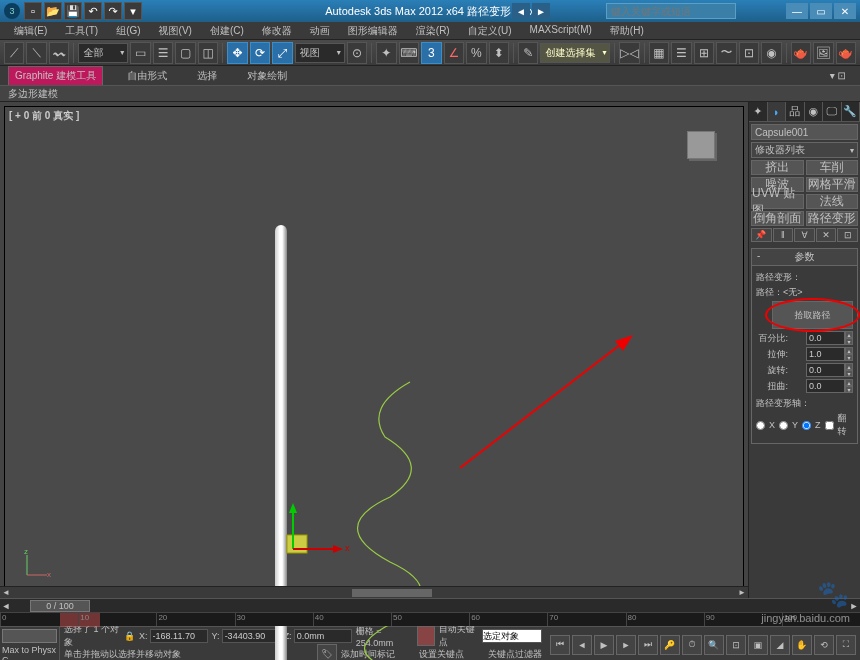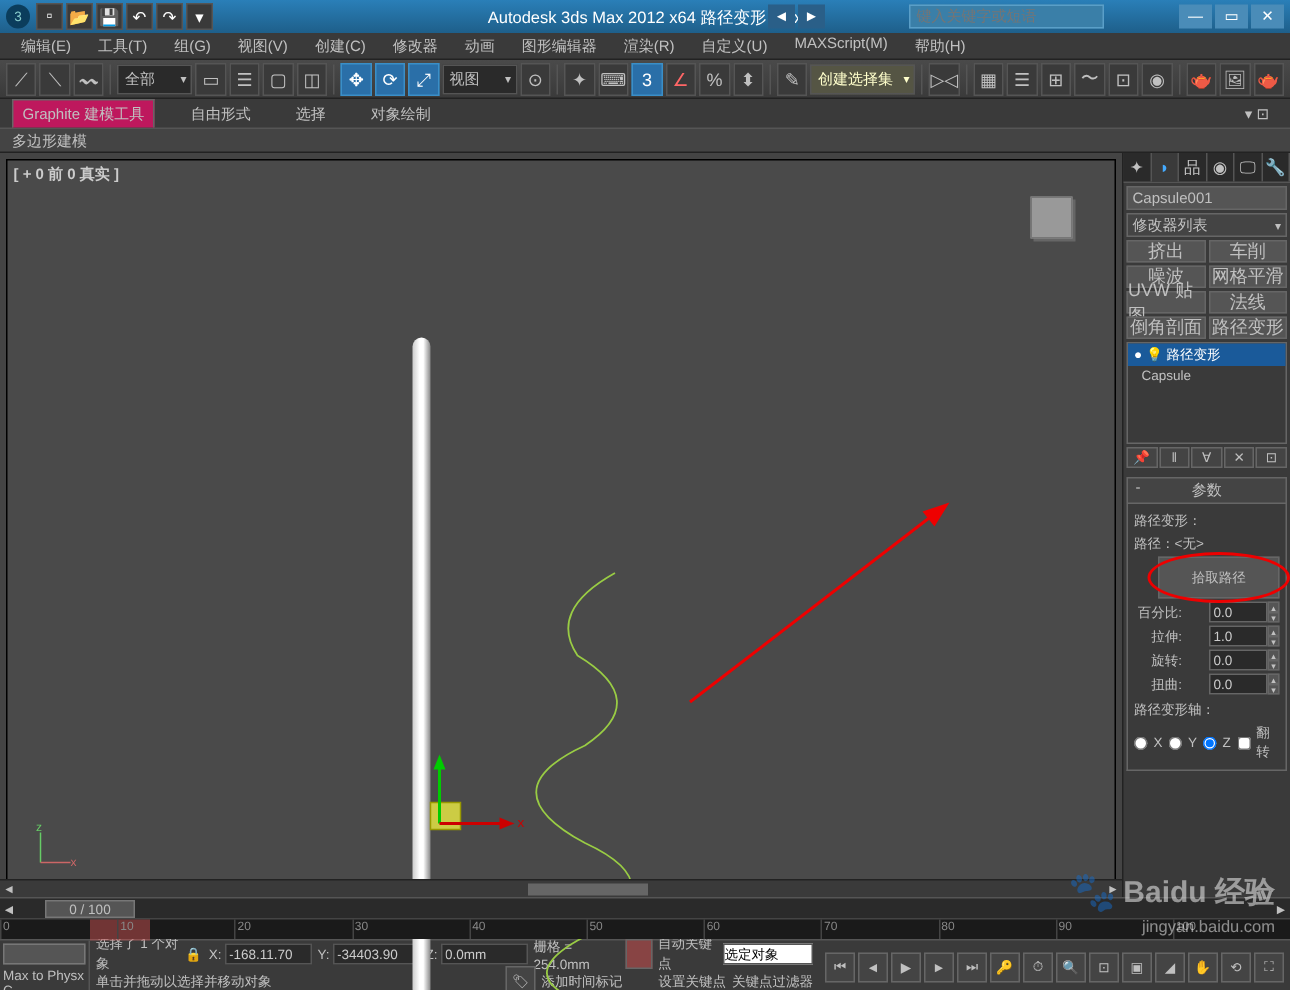--- a/index.html
+++ b/index.html
@@ -251,24 +251,20 @@
         <span class="cp-btn">网格平滑</span>
       </div>
     <div class="cp-btnrow">
         <span class="cp-btn">UVW 贴图</span>
         <span class="cp-btn">法线</span>
       </div>
     <div class="cp-btnrow">
         <span class="cp-btn">倒角剖面</span>
         <span class="cp-btn">路径变形</span>
       </div>
-    <div class="mod-list">
-      <div class="mod-item sel"><span>●</span> <span>💡</span> <span>路径变形</span></div>
-      <div class="mod-item">&nbsp;&nbsp;<span>Capsule</span></div>
-    </div>
     <div class="mod-tools">
       <span>📌</span>
       <span>‖</span>
       <span>∀</span>
       <span>✕</span>
       <span>⊡</span>
     </div>
 
     <div class="rollout-hdr"><span class="minus">-</span><span>参数</span></div>
     <div class="rollout-body">
@@ -379,21 +375,21 @@
       <span>栅格 = 254.0mm</span>
       <span class="rbtn" style="background:#844"></span>
       <span>自动关键点</span>
       <input style="width: 60px; height: 14px; background: rgb(255, 255, 255); border: 1px solid rgb(85, 85, 85); font-size: 9px;" value="选定对象">
     </div>
     <div class="row">
       <span>单击并拖动以选择并移动对象</span>
       <span style="margin-left:auto" class="rbtn">🏷</span>
       <span>添加时间标记</span>
       <span style="margin-left:20px">设置关键点</span>
-      <span style="">关键点过滤器</span>
+      <span style="margin-left:20px">关键点过滤器</span>
     </div>
   </div>
   <div class="right">
     <span class="rbtn">⏮</span>
     <span class="rbtn">◄</span>
     <span class="rbtn">▶</span>
     <span class="rbtn">►</span>
     <span class="rbtn">⏭</span>
     <span class="rbtn">🔑</span>
     <span class="rbtn">⏱</span>
@@ -402,15 +398,14 @@
     <span class="rbtn">▣</span>
     <span class="rbtn">◢</span>
     <span class="rbtn">✋</span>
     <span class="rbtn">⟲</span>
     <span class="rbtn">⛶</span>
   </div>
 </div>
 
 <div class="watermark">
   <span class="paw">🐾</span>
-  <span>Baidu 经验</span>
   <span class="sub">jingyan.baidu.com</span>
 </div>
 
 </body></html>

